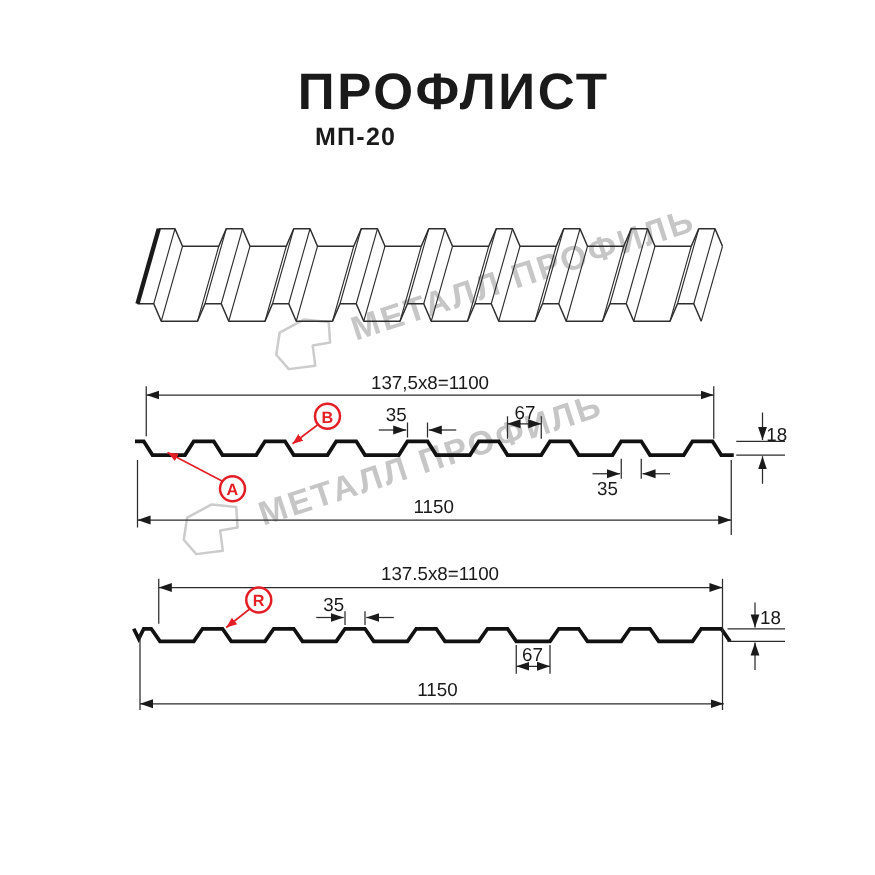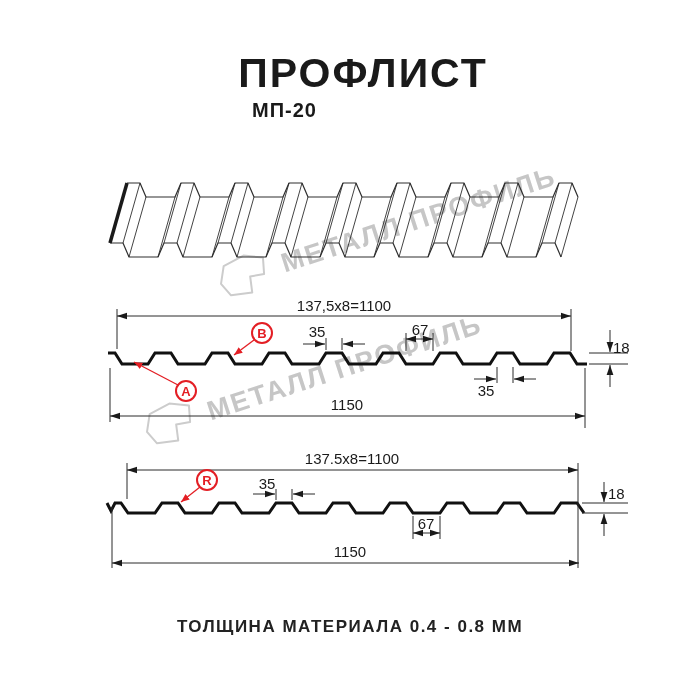--- a/index.html
+++ b/index.html
@@ -144,14 +144,13 @@
       <text class="dimtxt" x="350" y="557" text-anchor="middle">1150</text>
 
       <g>
         <line x1="200" y1="487" x2="181" y2="502" stroke="#e31e24" stroke-width="1.3" marker-end="url(#arrRed)"></line>
         <circle cx="207" cy="480" r="10" fill="none" stroke="#e31e24" stroke-width="2"></circle>
         <text class="lbltxt" x="207" y="485" text-anchor="middle" fill="#e31e24">R</text>
       </g>
     </g>
   </svg>
 
-  <div class="footer">ТОЛЩИНА МАТЕРИАЛА 0.4 - 0.8 ММ</div>
 </div>
 
 </body></html>

